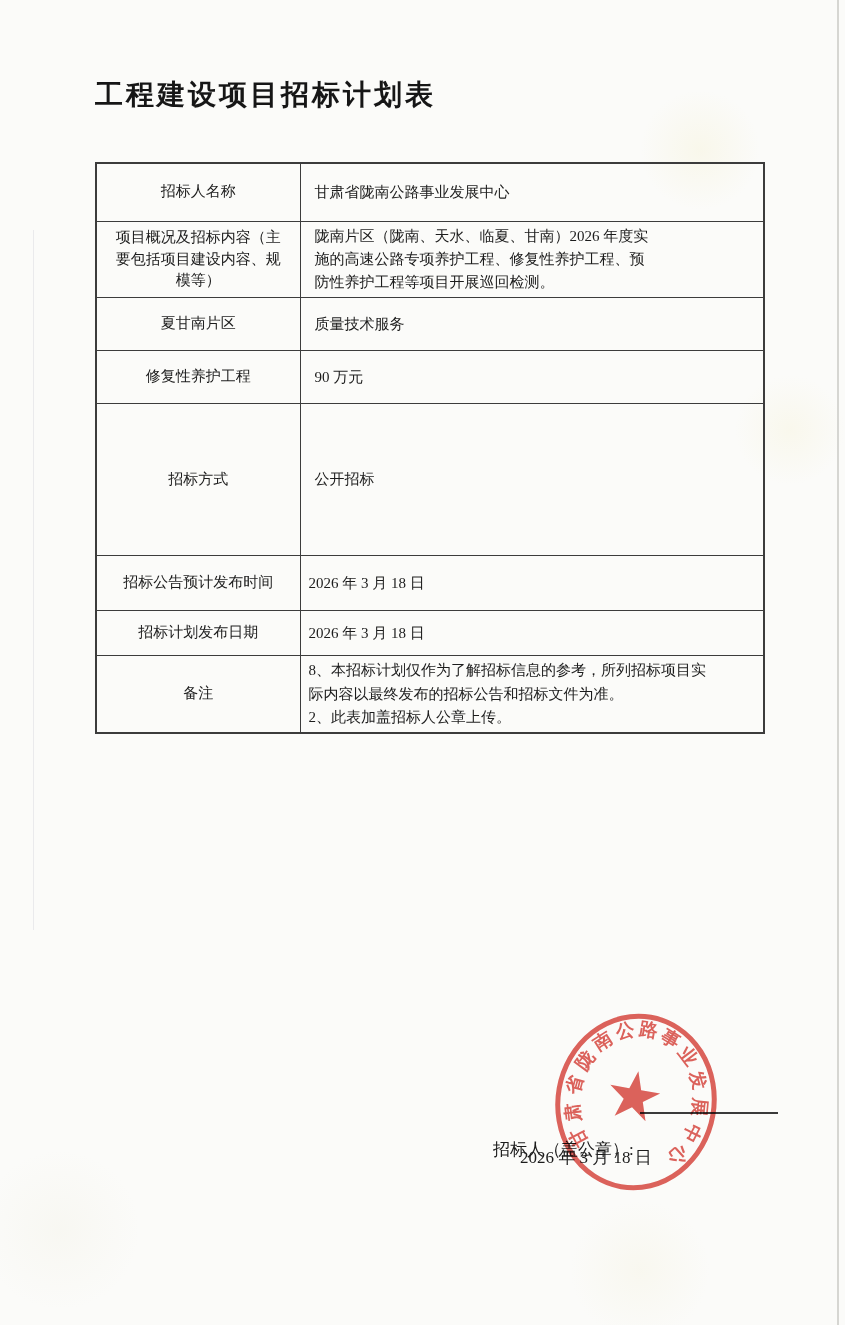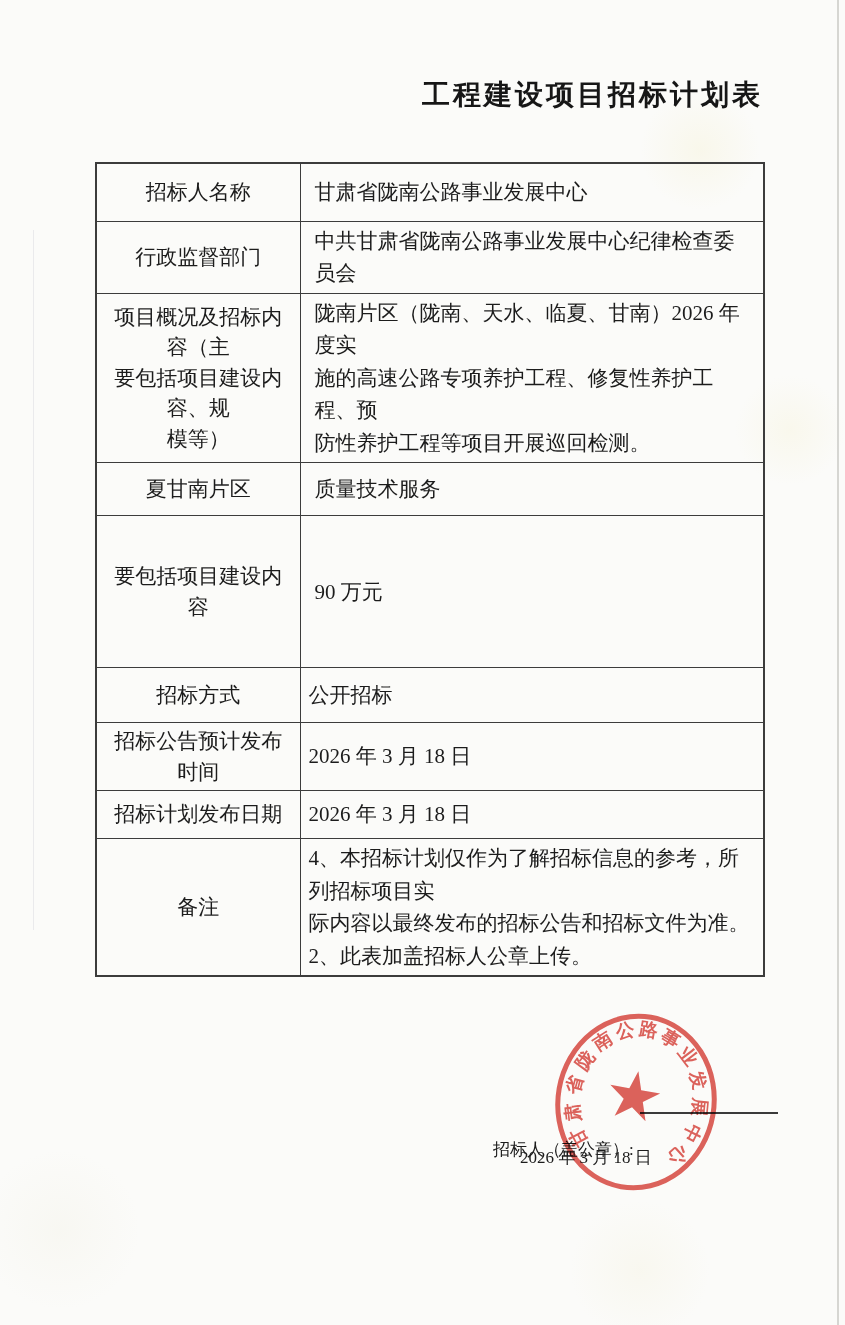--- a/index.html
+++ b/index.html
@@ -12,32 +12,32 @@
       radial-gradient(circle at 640px 1270px, rgba(230,222,170,0.12), transparent 70px),
       radial-gradient(circle at 60px 1230px, rgba(220,215,180,0.10), transparent 80px);
     font-family:"Liberation Serif","DejaVu Serif",serif;
     color:#1c1c1c;
   }
   .page-edge-right{position:absolute;left:837px;top:0;width:2px;height:100%;background:#d6d6d2;}
   .page-edge-left{position:absolute;left:33px;top:230px;width:1px;height:700px;background:rgba(195,195,205,0.30);}
 
   .doc-title{
     position:absolute;left:95px;top:76px;width:668px;margin:0;
-    text-align:right;font-size:28px;font-weight:bold;letter-spacing:3px;color:#161616;
+    text-align:left;font-size:28px;font-weight:bold;letter-spacing:3px;color:#161616;
   }
 
   table.bid-table{
     position:absolute;left:95px;top:162px;width:668px;
     border-collapse:collapse;table-layout:fixed;
     border:2px solid #3c3c3c;
   }
   .bid-table td{
     border:1px solid #3c3c3c;
     vertical-align:middle;
-    font-size:21px;
+    font-size:15px;
     white-space:pre-line;
   }
   td.label-cell{text-align:center;padding:3px 8px;line-height:1.45;}
   td.value-cell{text-align:left;padding:3px 8px 3px 14px;line-height:1.55;}
   
   .bid-table tr:nth-child(n+6):nth-child(-n+11) td.value-cell{padding-left:8px;}
   .bid-table tr:nth-child(1){height:58px;}
   .bid-table tr:nth-child(2){height:57px;}
   .bid-table tr:nth-child(3){height:53px;}
   .bid-table tr:nth-child(4){height:53px;}
@@ -82,54 +82,50 @@
   <colgroup>
       <col style="width:204px">
       <col style="width:464px">
     </colgroup>
   <tbody>
       <tr>
         <td class="label-cell">招标人名称</td>
         <td class="value-cell">甘肃省陇南公路事业发展中心</td>
       </tr>
       <tr>
-        <td class="label-cell">行政监督部门</td>
-        <td class="value-cell">中共甘肃省陇南公路事业发展中心纪律检查委员会</td>
-      </tr>
-      <tr>
         <td class="label-cell">项目概况及招标内容（主
 要包括项目建设内容、规
 模等）</td>
         <td class="value-cell">陇南片区（陇南、天水、临夏、甘南）2026 年度实
 施的高速公路专项养护工程、修复性养护工程、预
 防性养护工程等项目开展巡回检测。</td>
       </tr>
       <tr>
         <td class="label-cell">夏甘南片区</td>
         <td class="value-cell">质量技术服务</td>
       </tr>
       <tr>
-        <td class="label-cell">要包括项目建设内容</td>
+        <td class="label-cell">修复性养护工程</td>
         <td class="value-cell">90 万元</td>
       </tr>
       <tr>
         <td class="label-cell">招标方式</td>
         <td class="value-cell">公开招标</td>
       </tr>
       <tr>
         <td class="label-cell">招标公告预计发布时间</td>
         <td class="value-cell">2026 年 3 月 18 日</td>
       </tr>
       <tr>
         <td class="label-cell">招标计划发布日期</td>
         <td class="value-cell">2026 年 3 月 18 日</td>
       </tr>
       <tr>
         <td class="label-cell">备注</td>
-        <td class="value-cell">4、本招标计划仅作为了解招标信息的参考，所列招标项目实
+        <td class="value-cell">8、本招标计划仅作为了解招标信息的参考，所列招标项目实
 际内容以最终发布的招标公告和招标文件为准。
 2、此表加盖招标人公章上传。</td>
       </tr>
     </tbody>
 </table>
 
 <span class="sig-label">招标人（盖公章）:</span>
 <div class="sig-line"></div>
 <span class="sig-date">2026 年 3 月 18 日</span>
 

